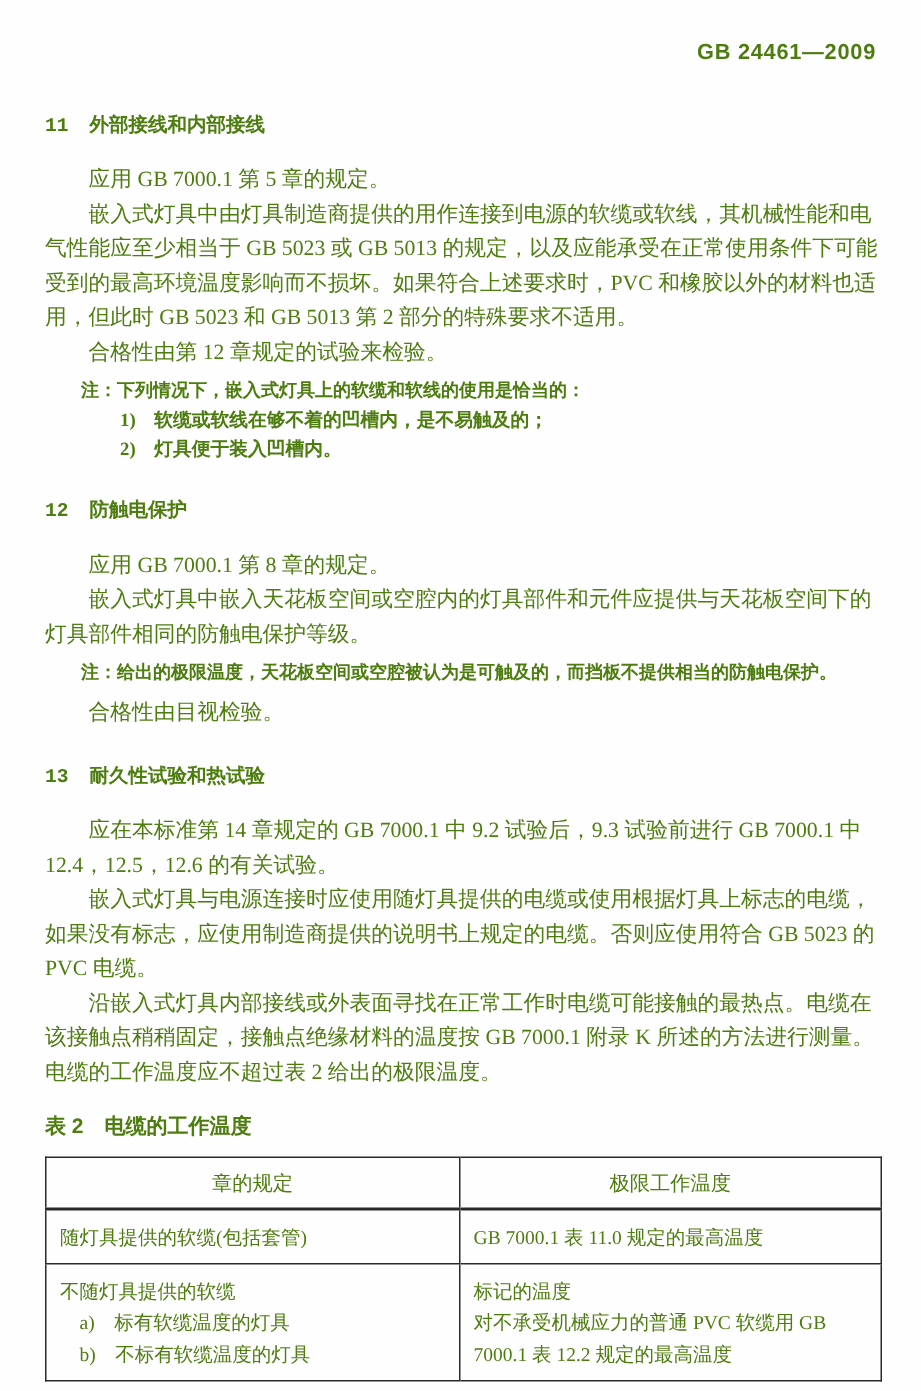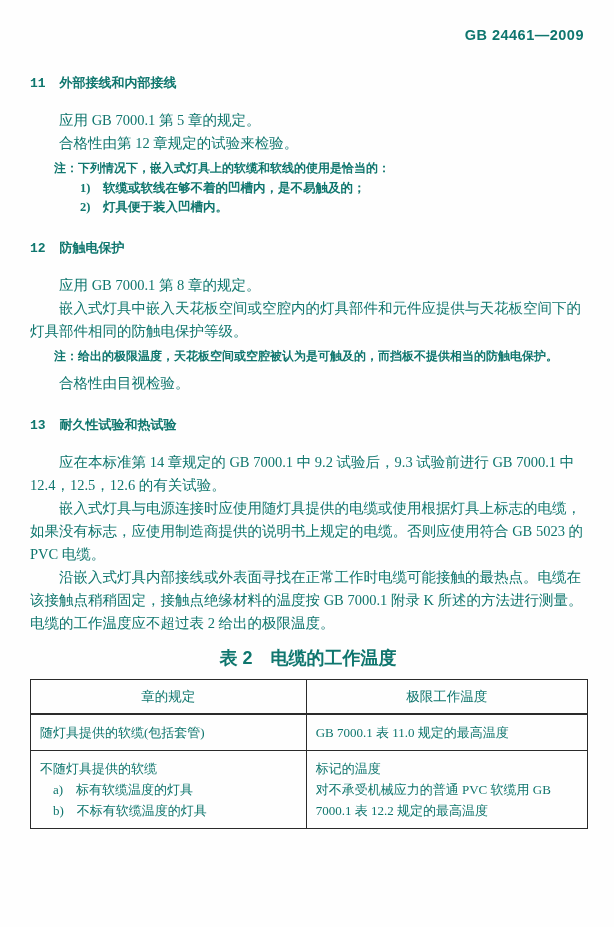--- a/index.html
+++ b/index.html
@@ -2,21 +2,21 @@
 <html><head>
 <meta charset="utf-8">
 <style>
   * { margin: 0; padding: 0; box-sizing: border-box; }
   html, body { background: #ffffff; }
   .page {
     position: relative;
     width: 614px;
     height: 927px;
     background: #fefefe;
-    color: #0f766e;
+    color: #4d7c0f;
     font-family: "Liberation Serif", "DejaVu Serif", serif;
     font-size: 14.5px;
     line-height: 23px;
     padding: 24px 28px 20px 30px;
     overflow: hidden;
   }
   .doc-header {
     text-align: right;
     font-family: "Liberation Sans", "DejaVu Sans", sans-serif;
     font-weight: 700;
@@ -43,24 +43,24 @@
     font-weight: 600;
     font-family: Liberation Serif, serif;
   }
   .note-item {
     font-size: 12.5px;
     line-height: 19.5px;
     margin-left: 4em;
     font-weight: 600;
   }
   .tbl-caption {
-    text-align: center;
+    text-align: left;
     font-family: "Liberation Sans", "DejaVu Sans", sans-serif;
     font-weight: 700;
-    font-size: 18px;
+    font-size: 14px;
     margin: 12px 0 9px 0;
   }
   table.t2 {
     width: 558px;
     border-collapse: collapse;
     border: 1.6px solid #2a2a2a;
     font-size: 13px;
     line-height: 21px;
     margin-bottom: 18px;
   }
@@ -85,20 +85,21 @@
 
 <div class="page">
 
   <div class="doc-header">GB 24461—2009</div>
 
   <section class="sec-11">
     <h2 class="sec-h">
       <span class="sec-num">11</span><span class="sec-title">外部接线和内部接线</span>
     </h2>
     <p class="body-p">应用 GB 7000.1 第 5 章的规定。</p>
+    <p class="body-p">嵌入式灯具中由灯具制造商提供的用作连接到电源的软缆或软线，其机械性能和电气性能应至少相当于 GB 5023 或 GB 5013 的规定，以及应能承受在正常使用条件下可能受到的最高环境温度影响而不损坏。如果符合上述要求时，PVC 和橡胶以外的材料也适用，但此时 GB 5023 和 GB 5013 第 2 部分的特殊要求不适用。</p>
     <p class="body-p">合格性由第 12 章规定的试验来检验。</p>
     <div class="note-block">
       <p class="note-line">注：下列情况下，嵌入式灯具上的软缆和软线的使用是恰当的：</p>
       <p class="note-item">1)　软缆或软线在够不着的凹槽内，是不易触及的；</p>
       <p class="note-item">2)　灯具便于装入凹槽内。</p>
     </div>
   </section>
 
   <section class="sec-12">
     <h2 class="sec-h">

